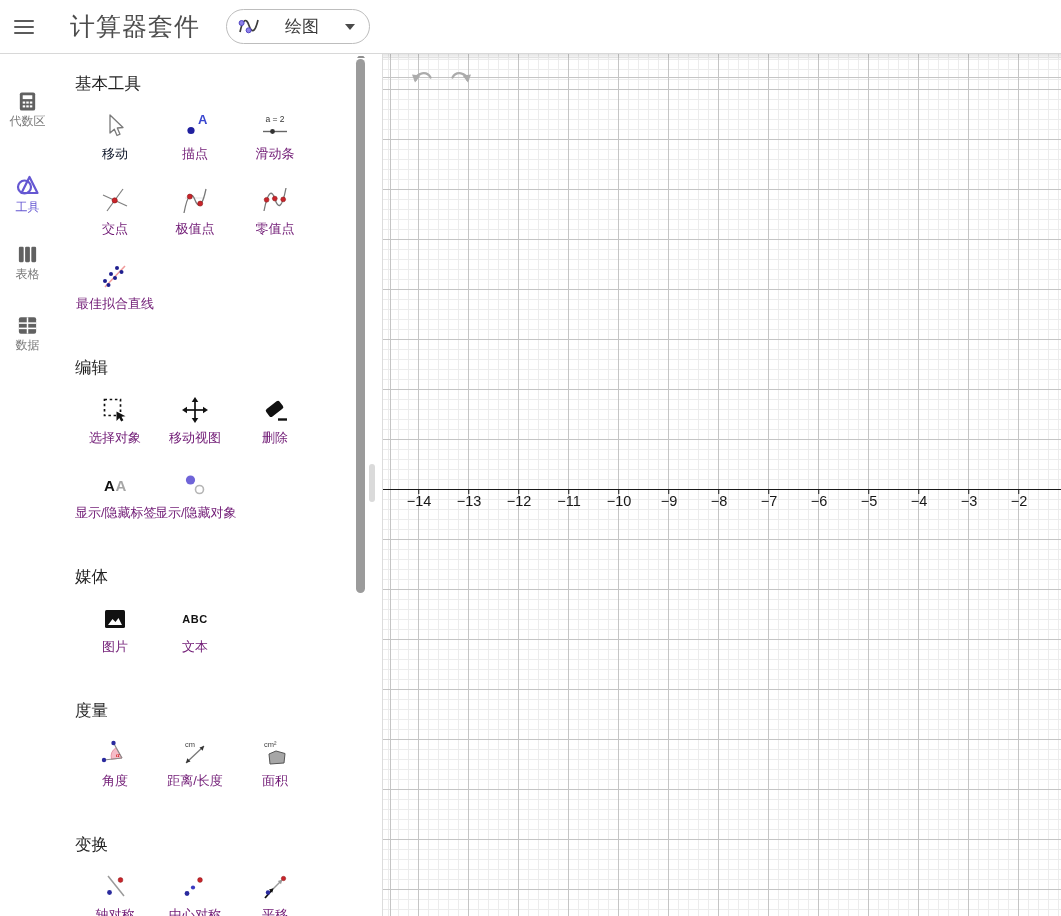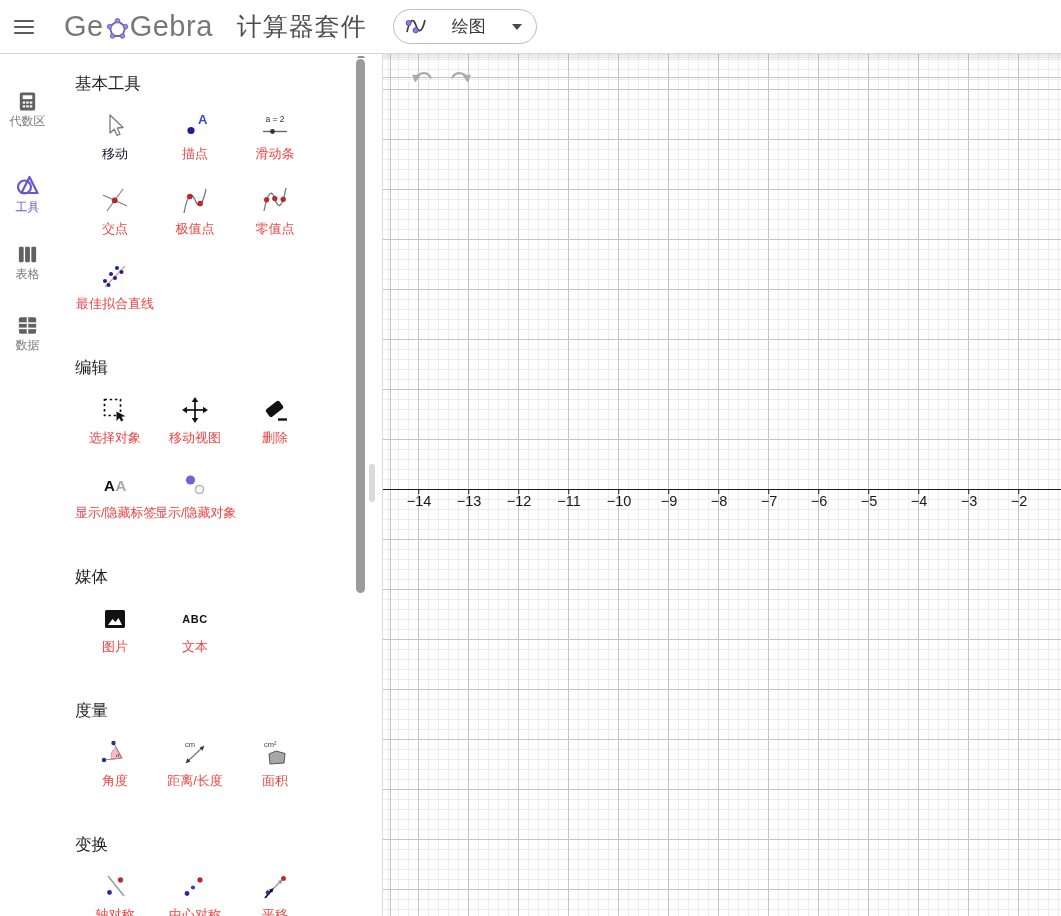--- a/index.html
+++ b/index.html
@@ -30,21 +30,21 @@
   .rail-item.active .rlabel { color:#6557d2; }
 
   
   .panel { position:absolute; left:55px; top:56px; width:327px; height:862px; background:#fff;
     padding:16px 0 0 20px; overflow:hidden; z-index:10; }
   .section-title { font-size:16.5px; color:#1f1f1f; height:22px; line-height:22px; }
   .tool-grid { display:flex; flex-wrap:wrap; width:246px; margin-top:12px; }
   .section { margin-bottom:25px; }
   .tool { width:80px; text-align:center; margin-bottom:19px; cursor:pointer; }
   .ticon { height:40px; display:flex; align-items:center; justify-content:center; }
-  .tlabel { font-size:13px; line-height:16px; color:#ef4444; white-space:nowrap; }
+  .tlabel { font-size:13px; line-height:16px; color:#701a75; white-space:nowrap; }
   .tool.selected .tlabel { color:#0f172a; }
 
   
   .scroll-thumb { position:absolute; left:301px; top:3px; width:9px; height:534px;
     background:#9b9b9b; border-radius:5px; }
   .scroll-arrow { position:absolute; left:302px; top:-3px; width:0; height:0;
     border-left:4px solid transparent; border-right:4px solid transparent;
     border-bottom:5px solid #8f8f8f; }
   .scroll-thumb2 { position:absolute; left:314px; top:408px; width:6px; height:38px;
     background:#dadada; border-radius:3px; }
@@ -69,34 +69,20 @@
     cursor:pointer; }
 </style>
 </head>
 <body>
 
 <header class="topbar">
   <div class="menu-btn">
     <span></span>
       <span></span>
       <span></span>
-  </div>
-  <div class="logo">
-    <span>Ge</span>
-    <svg width="25" height="27" viewBox="0 0 26 26">
-      <polygon points="13,5 21.3,11.1 18.1,20.8 7.9,20.8 4.7,11.1" fill="#fff" stroke="#6e6e6e" stroke-width="1.9"></polygon>
-      <g fill="#948af0" stroke="#6458d8" stroke-width="0.9">
-        <circle cx="13" cy="5" r="2.4"></circle>
-          <circle cx="21.3" cy="11.1" r="2.4"></circle>
-        <circle cx="18.1" cy="20.8" r="2.4"></circle>
-          <circle cx="7.9" cy="20.8" r="2.4"></circle>
-        <circle cx="4.7" cy="11.1" r="2.4"></circle>
-      </g>
-    </svg>
-    <span>Gebra</span>
   </div>
   <div class="app-title">计算器套件</div>
   <div class="mode-pill">
     <svg width="24" height="24" viewBox="0 0 24 24">
       <path d="M3,17 C6,3 9.5,3 12,10.5 C14.5,18 18,18 21,5" fill="none" stroke="#3c3c3c" stroke-width="1.7"></path>
       <g fill="#8d80e8" stroke="#5246c4" stroke-width="1">
         <circle cx="4.6" cy="8" r="2.5"></circle>
           <circle cx="11.6" cy="15.3" r="2.5"></circle>
       </g>
     </svg>

